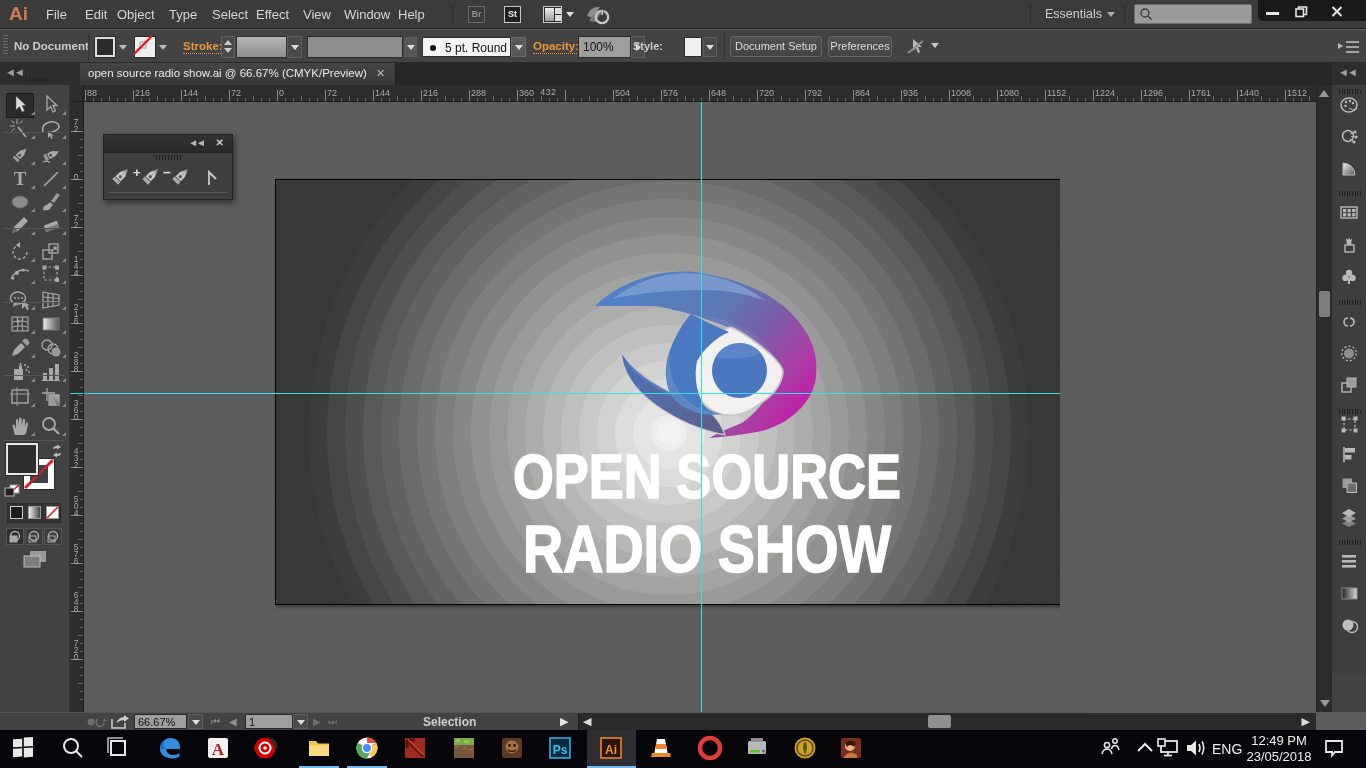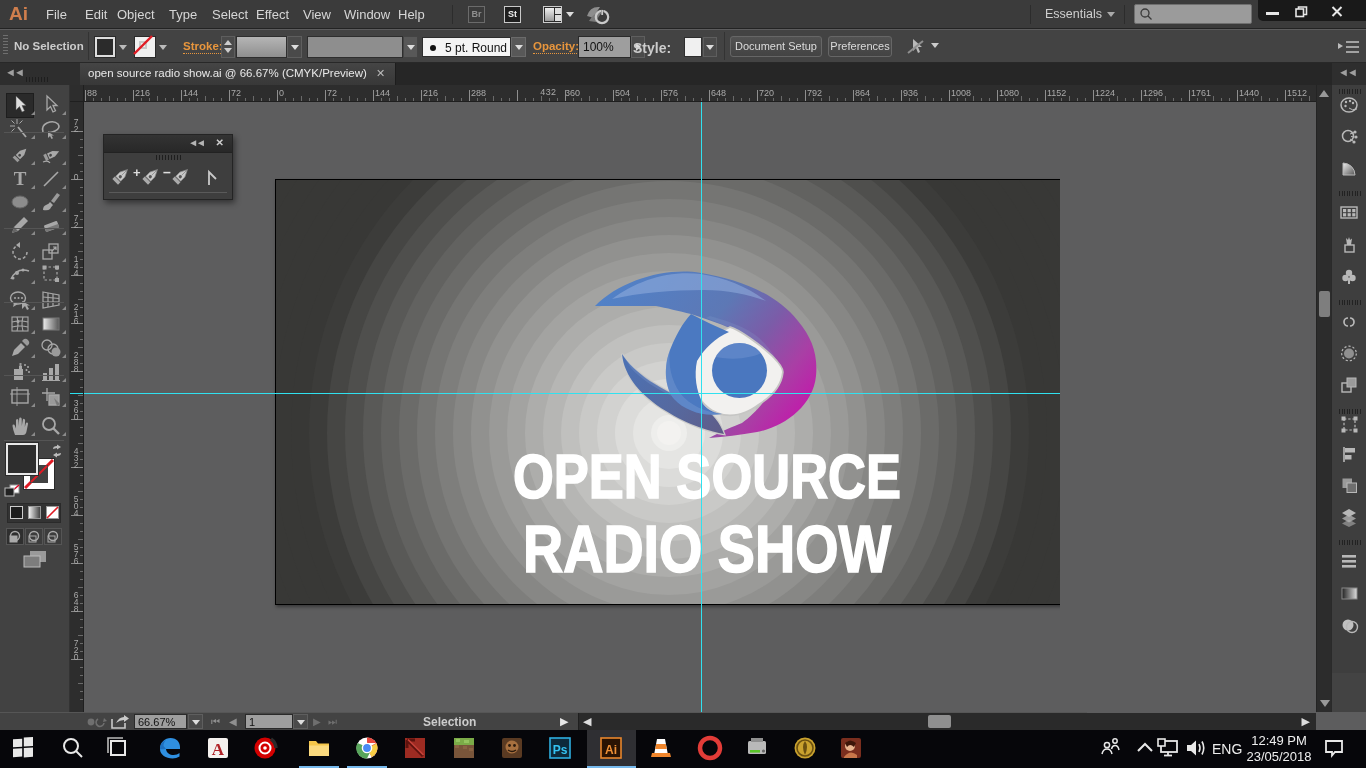--- a/index.html
+++ b/index.html
@@ -63,21 +63,21 @@
       </svg>
 </div>
 <div class="abs" style="left:0;top:30px;width:1366px;height:33px;background:#434343;border-bottom:1px solid #282828;">
 <div class="abs" style="left:3px;top:5px;width:5px;height:1px;background:#6f6f6f;"></div>
 <div class="abs" style="left:3px;top:8px;width:5px;height:1px;background:#6f6f6f;"></div>
 <div class="abs" style="left:3px;top:11px;width:5px;height:1px;background:#6f6f6f;"></div>
 <div class="abs" style="left:3px;top:14px;width:5px;height:1px;background:#6f6f6f;"></div>
 <div class="abs" style="left:3px;top:17px;width:5px;height:1px;background:#6f6f6f;"></div>
 <div class="abs" style="left:3px;top:20px;width:5px;height:1px;background:#6f6f6f;"></div>
 <div class="abs" style="left:3px;top:23px;width:5px;height:1px;background:#6f6f6f;"></div>
-<span class="abs" style="left:14px;top:10px;font-size:11.5px;font-weight:bold;color:#cccccc;">No Selection</span>
+<span class="abs" style="left:14px;top:10px;font-size:11.5px;font-weight:bold;color:#cccccc;">No Document</span>
 <div class="abs" style="left:88px;top:2px;width:1px;height:28px;background:#333;"></div>
 <div class="abs" style="left:95px;top:7px;width:20px;height:20px;border:2px solid #ddd;background:#2b2b2b;box-shadow:0 0 0 1px #2a2a2a;"></div>
 <div class="abs darr" style="left:119px;top:15px;border-top-color:#bbb;"></div>
 <div class="abs" style="left:135px;top:7px;width:20px;height:20px;background:#f0f0f0;box-shadow:0 0 0 1px #2a2a2a;">
         <div class="abs" style="left:4px;top:4px;width:8px;height:8px;border:2px solid #c9c9c9;"></div>
         <svg width="20" height="20" style="position:absolute;left:-2px;top:-2px;">
           <line x1="1" y1="19" x2="19" y2="1" stroke="#e01b24" stroke-width="2.4"></line>
         </svg>
       </div>
 <div class="abs darr" style="left:159px;top:15px;border-top-color:#bbb;"></div>
@@ -101,21 +101,21 @@
 <div class="abs" style="left:511px;top:7px;width:15px;height:20px;background:#585858;border:1px solid #6a6a6a;">
         <div class="darr" style="margin:7px auto 0;"></div>
       </div>
 <span class="abs orange dotted-u" style="left:533px;top:10px;font-size:11.5px;font-weight:bold;">Opacity:</span>
 <div class="abs fieldg" style="left:578px;top:6px;width:53px;height:22px;">
         <span style="position:absolute;left:4px;top:3px;">100%</span>
       </div>
 <div class="abs" style="left:631px;top:6px;width:14px;height:22px;background:#4a4a4a;border:1px solid #5e5e5e;">
         <div style="width:0;height:0;margin:6px auto 0;border-top:4px solid transparent;border-bottom:4px solid transparent;border-left:5px solid #ddd;"></div>
       </div>
-<span class="abs" style="left:633px;top:10px;font-size:14px;font-weight:bold;color:#ccc;">Style:</span>
+<span class="abs" style="left:633px;top:10px;font-size:11px;font-weight:bold;color:#ccc;">Style:</span>
 <div class="abs" style="left:684px;top:7px;width:18px;height:20px;background:#f0f0f0;border:1px solid #2e2e2e;"></div>
 <div class="abs" style="left:703px;top:7px;width:14px;height:20px;background:#4a4a4a;border:1px solid #5e5e5e;">
         <div class="darr" style="margin:7px auto 0;"></div>
       </div>
 <div class="abs" style="left:724px;top:2px;width:1px;height:28px;background:#333;"></div>
 <div class="abs btn" style="left:730px;top:6px;width:92px;height:21px;line-height:19px;font-size:11px;white-space:nowrap;">Document Setup</div>
 <div class="abs btn" style="left:828px;top:6px;width:64px;height:21px;line-height:19px;font-size:11px;white-space:nowrap;">Preferences</div>
 <svg class="abs" style="left:905px;top:7px;" width="22" height="20" viewBox="0 0 22 20">
         <path d="M8,2 L8,14 L11,11 L13,16 L15,15 L13,10 L17,10 Z" fill="#b9b9b9"></path>
         <line x1="3" y1="16" x2="18" y2="4" stroke="#8f8f8f" stroke-width="2"></line>
@@ -200,21 +200,21 @@
 <div class="tick" style="left:369px;top:13px;height:4px;background:#6a6a6a;"></div>
 <div class="tick" style="left:377px;top:13px;height:4px;background:#6a6a6a;"></div>
 <div class="tick" style="left:385px;top:5px;height:12px;background:#8f8f8f;"></div>
 <span class="rlabel" style="left:387px;top:3px;">288</span>
 <div class="tick" style="left:393px;top:13px;height:4px;background:#6a6a6a;"></div>
 <div class="tick" style="left:401px;top:13px;height:4px;background:#6a6a6a;"></div>
 <div class="tick" style="left:409px;top:11px;height:6px;background:#6a6a6a;"></div>
 <div class="tick" style="left:417px;top:13px;height:4px;background:#6a6a6a;"></div>
 <div class="tick" style="left:425px;top:13px;height:4px;background:#6a6a6a;"></div>
 <div class="tick" style="left:433px;top:5px;height:12px;background:#8f8f8f;"></div>
-<span class="rlabel" style="left:435px;top:3px;margin-left:46px;">360</span>
+<span class="rlabel" style="left:435px;top:3px;">360</span>
 <div class="tick" style="left:441px;top:13px;height:4px;background:#6a6a6a;"></div>
 <div class="tick" style="left:449px;top:13px;height:4px;background:#6a6a6a;"></div>
 <div class="tick" style="left:457px;top:11px;height:6px;background:#6a6a6a;"></div>
 <div class="tick" style="left:465px;top:13px;height:4px;background:#6a6a6a;"></div>
 <div class="tick" style="left:473px;top:13px;height:4px;background:#6a6a6a;"></div>
 <div class="tick" style="left:481px;top:5px;height:12px;background:#8f8f8f;"></div>
 <span class="rlabel" style="left:456px;top:3px;font-family:Liberation Mono, monospace;">432</span>
 <div class="tick" style="left:489px;top:13px;height:4px;background:#6a6a6a;"></div>
 <div class="tick" style="left:497px;top:13px;height:4px;background:#6a6a6a;"></div>
 <div class="tick" style="left:505px;top:11px;height:6px;background:#6a6a6a;"></div>

